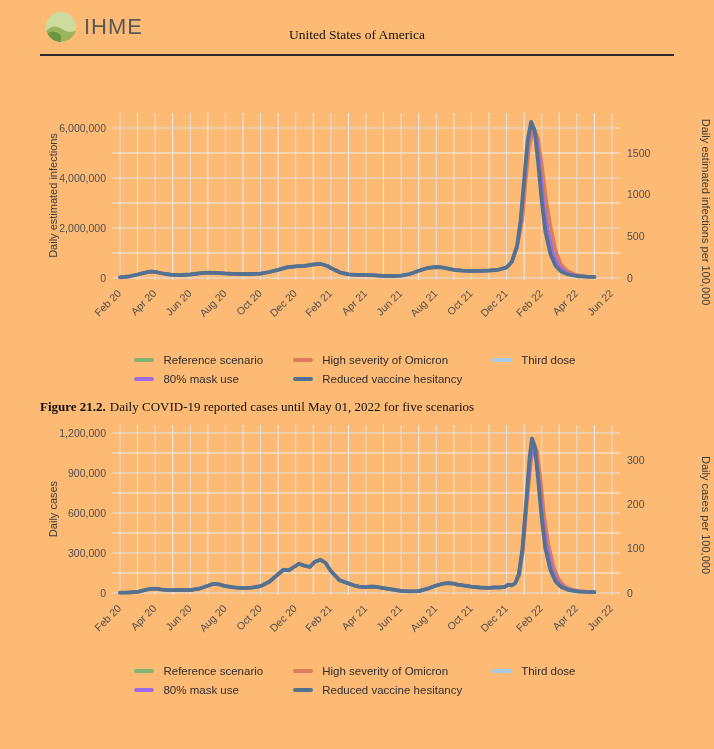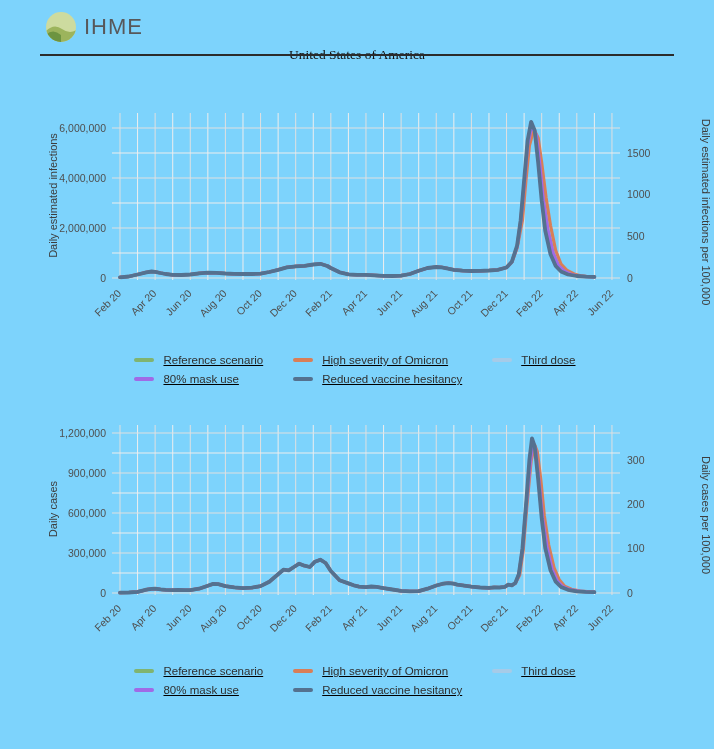--- a/index.html
+++ b/index.html
@@ -1,34 +1,34 @@
 <!DOCTYPE html>
 <html><head>
 <meta charset="utf-8">
 <style>
   html,body{margin:0;padding:0;background:#ffffff;}
-  #page{position:relative;width:714px;height:749px;background:#7dd3fc;overflow:hidden;
+  #page{position:relative;width:714px;height:749px;background:#fdba74;overflow:hidden;
         font-family:"Liberation Sans",sans-serif;}
   
   #logo{position:absolute;left:44px;top:10px;display:flex;align-items:center;gap:6px;}
   #logo-text{font-size:22px;letter-spacing:1px;color:#57585a;font-family:"Liberation Sans",sans-serif;}
-  #header-title{position:absolute;left:0;top:47px;width:714px;text-align:center;
+  #header-title{position:absolute;left:0;top:27px;width:714px;text-align:center;
       font-family:"Liberation Serif",serif;font-size:13.5px;color:#111;}
   #header-rule{position:absolute;left:40px;right:40px;top:54px;border-top:2px solid #2b2b2b;}
   
   .caption{position:absolute;left:40px;font-family:"Liberation Serif",serif;font-size:13px;color:#111;}
   #caption1{top:81px;}
   #caption2{top:399px;}
   .caption .fig-label{font-weight:bold;margin-right:4px;}
   
   .chart-svg{position:absolute;left:0;width:714px;}
   #chart1-svg{top:100px;height:250px;}
   #chart2-svg{top:415px;height:250px;}
   
-  .legend{position:absolute;left:0;width:710px;display:flex;justify-content:center;text-decoration:underline;}
+  .legend{position:absolute;left:0;width:710px;display:flex;justify-content:center;}
   #legend1{top:354px;}
   #legend2{top:665px;}
   .legend-grid{display:inline-grid;grid-template-columns:auto auto auto;column-gap:30px;row-gap:7px;}
   .legend-item{display:flex;align-items:center;gap:9px;font-size:11.5px;color:#2f2f2f;}
   .legend-swatch{width:20px;height:4.5px;border-radius:2px;flex:0 0 auto;}
   text{font-family:"Liberation Sans",sans-serif;}
 </style>
 </head>
 <body>
 
@@ -149,20 +149,23 @@
           <span class="legend-swatch" style="background: rgb(160, 106, 230);"></span>
           <span>80% mask use</span>
         </div>
         <div class="legend-item">
           <span class="legend-swatch" style="background: rgb(84, 113, 143);"></span>
           <span>Reduced vaccine hesitancy</span>
         </div>
       </div>
   </div>
 
+  <div id="caption2" class="caption">
+    <span class="fig-label">Figure 21.2.</span><span>Daily COVID-19 reported cases until May 01, 2022 for five scenarios</span>
+  </div>
 
   <svg id="chart2-svg" class="chart-svg">
       <g>
         <line x1="120" x2="120" y1="10" y2="180" stroke="#e0e0e0" stroke-width="1"></line>
         <line x1="137.57" x2="137.57" y1="10" y2="180" stroke="#eeeeee" stroke-width="1"></line>
         <line x1="155.14" x2="155.14" y1="10" y2="180" stroke="#e0e0e0" stroke-width="1"></line>
         <line x1="172.71" x2="172.71" y1="10" y2="180" stroke="#eeeeee" stroke-width="1"></line>
         <line x1="190.28" x2="190.28" y1="10" y2="180" stroke="#e0e0e0" stroke-width="1"></line>
         <line x1="207.85" x2="207.85" y1="10" y2="180" stroke="#eeeeee" stroke-width="1"></line>
         <line x1="225.42000000000002" x2="225.42000000000002" y1="10" y2="180" stroke="#e0e0e0" stroke-width="1"></line>

